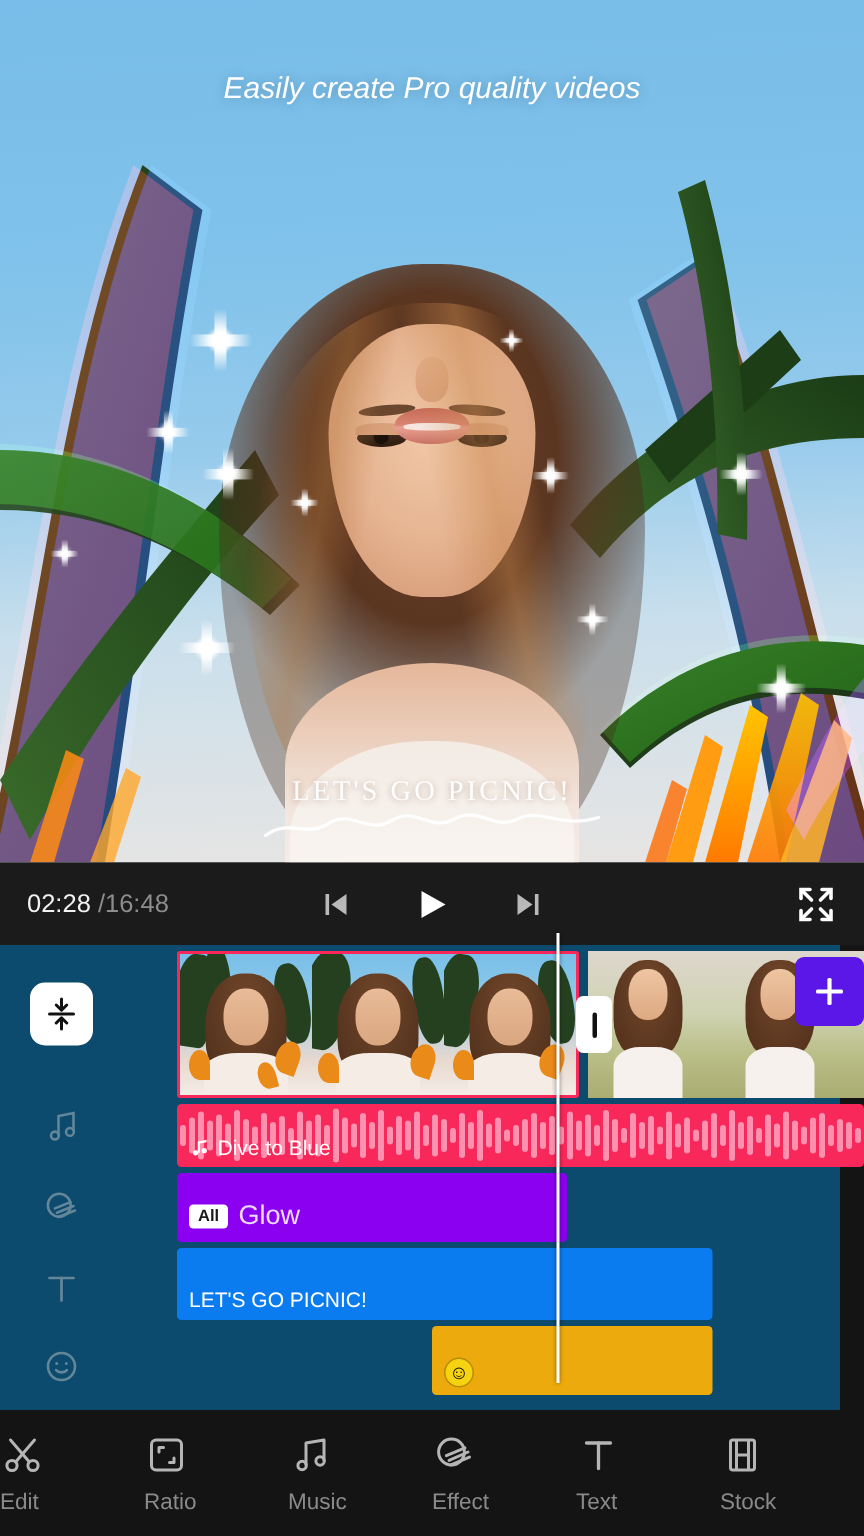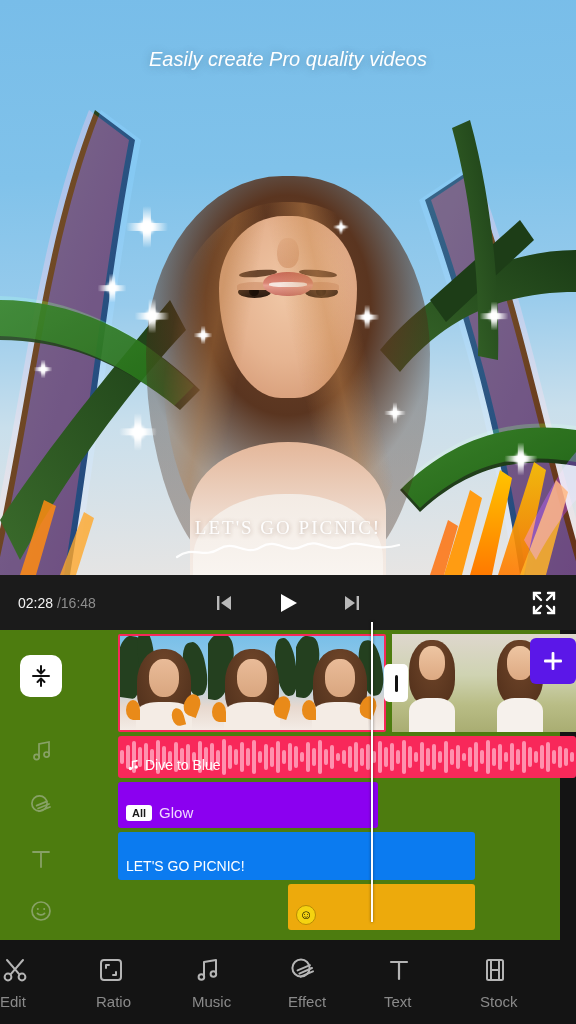--- a/index.html
+++ b/index.html
@@ -69,30 +69,30 @@
       text-shadow:0 1px 8px rgba(40,70,90,.35);font-style:italic; }
 
   .vidcaption { position:absolute; left:0; top:517px; width:576px; text-align:center; z-index:7; }
   .vidcaption .cap { font-family:"Liberation Serif", serif; font-size:19px; letter-spacing:2px;
                      color:#fff; opacity:.93; text-shadow:0 1px 5px rgba(120,90,70,.5); }
   .squiggle { display:block; margin:2px auto 0; }
 
   
   .playerbar { position:absolute; left:0; top:575px; width:576px; height:55px; background:#1b1b1b;
                display:flex; align-items:center; }
-  .timecode { position:absolute; left:18px; font-size:14px;text-align:right; }
+  .timecode { position:absolute; left:18px; font-size:17px;text-align:right; }
   .timecode .cur { color:#f2f2f2; }
   .timecode .tot { color:#8d8d8d; }
   .transport { position:absolute; left:50%; transform:translateX(-50%);
                display:flex; align-items:center; gap:34px; }
   .tbtn { width:30px; height:30px; display:flex; align-items:center; justify-content:center; cursor:pointer; }
   .fullscreen { position:absolute; right:18px; width:28px; height:28px; cursor:pointer; }
 
   
-  .timeline { position:absolute; left:0; top:630px; width:560px; height:310px; background:#4d7c0f; }
+  .timeline { position:absolute; left:0; top:630px; width:560px; height:310px; background:#0c4a6e; }
   .railicons { position:absolute; left:0; top:0; width:82px; height:310px; }
   .rail-btn { position:absolute; left:20px; width:42px; height:42px; border-radius:10px;
               background:#fff; display:flex; align-items:center; justify-content:center; cursor:pointer; }
   .rail-ic { position:absolute; left:28px; width:26px; height:26px; opacity:.45;
              display:flex; align-items:center; justify-content:center; cursor:pointer; }
 
   .tracks { position:absolute; left:82px; top:0; right:0; height:310px; }
 
   .videotrack { position:absolute; left:36px; top:4px; height:98px; display:flex; }
   .clip { position:relative; height:98px; overflow:hidden; }
@@ -135,21 +135,21 @@
   .clipband { position:absolute; border-radius:3px; cursor:pointer; }
   .audio { background:#f8285a; overflow:hidden; }
   .wave { position:absolute; inset:0; }
   .audio .alabel { position:absolute; left:8px; bottom:5px; display:flex; align-items:center; gap:5px;
                    color:#fff; font-size:14px; z-index:2; }
 
   .effectband { background:#8b00f0; }
   .effectband .row { position:absolute; left:8px; bottom:7px; display:flex; align-items:center; gap:7px; }
   .badge-all { background:#fff; color:#1a1a1a; font-size:11px; font-weight:bold;
                padding:1px 6px; border-radius:3px; line-height:14px; }
-  .effectband .ename { color:#f0d9ff; font-size:15px; }
+  .effectband .ename { color:#f0d9ff; font-size:18px; }
 
   .textband { background:#0b7bf0; }
   .textband .tlabel { position:absolute; left:8px; bottom:6px; color:#fff; font-size:14px; }
 
   .stickerband { background:#edaa0c; }
   .stickerband .emoji { position:absolute; left:8px; bottom:5px; width:20px; height:20px;
                         border-radius:50%; background:#f5d310; border:1px solid #b78c05;
                         font-size:13px; line-height:18px; text-align:center; }
 
   .playhead { position:absolute; left:289px; top:-8px; width:2px; height:300px;

